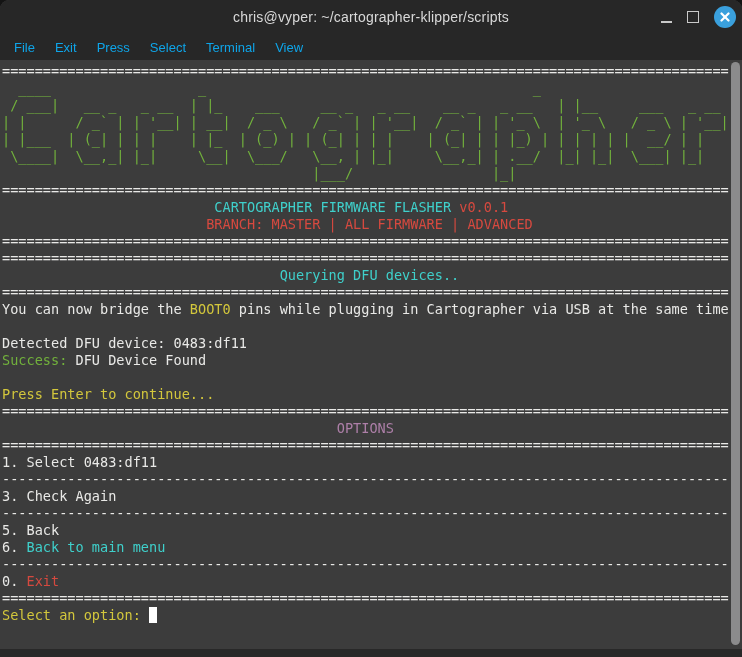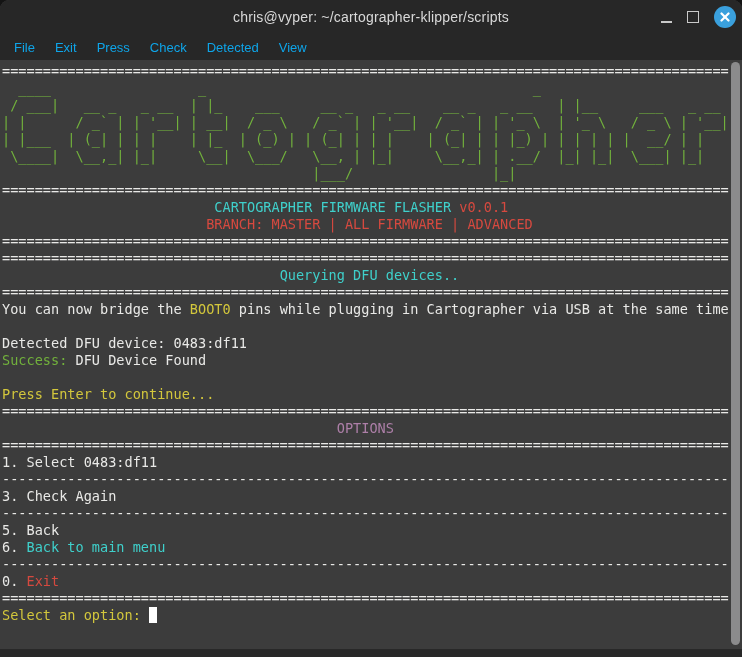--- a/index.html
+++ b/index.html
@@ -45,22 +45,22 @@
           <line x1="8.5" y1="1.5" x2="1.5" y2="8.5" stroke="#ffffff" stroke-width="2.2" stroke-linecap="round"></line>
         </svg>
       </div>
     </div>
   </div>
 
   <div class="menubar">
       <span class="menu-item">File</span>
       <span class="menu-item">Exit</span>
       <span class="menu-item">Press</span>
-      <span class="menu-item">Check</span>
-      <span class="menu-item">Detected</span>
+      <span class="menu-item">Select</span>
+      <span class="menu-item">Terminal</span>
       <span class="menu-item">View</span>
     </div>
 
   <div class="terminal"><div class="tl"><span style="color: rgb(233, 233, 231);">=========================================================================================</span></div><div class="tl"><span style="color: rgb(114, 178, 60);">  ____                  _                                        _                   </span></div><div class="tl"><span style="color: rgb(114, 178, 60);"> / ___|   __ _   _ __  | |_    ___     __ _   _ __    __ _   _ __   | |__     ___   _ __ </span></div><div class="tl"><span style="color: rgb(114, 178, 60);">| |      / _` | | '__| | __|  / _ \   / _` | | '__|  / _` | | '_ \  | '_ \   / _ \ | '__|</span></div><div class="tl"><span style="color: rgb(114, 178, 60);">| |___  | (_| | | |    | |_  | (_) | | (_| | | |    | (_| | | |_) | | | | | |  __/ | |   </span></div><div class="tl"><span style="color: rgb(114, 178, 60);"> \____|  \__,_| |_|     \__|  \___/   \__, | |_|     \__,_| | .__/  |_| |_|  \___| |_|   </span></div><div class="tl"><span style="color: rgb(114, 178, 60);">                                      |___/                 |_|                          </span></div><div class="tl"><span style="color: rgb(233, 233, 231);">=========================================================================================</span></div><div class="tl"><span style="color: rgb(233, 233, 231);">                          </span><span style="color: rgb(63, 208, 203);">CARTOGRAPHER FIRMWARE FLASHER </span><span style="color: rgb(214, 73, 63);">v0.0.1</span></div><div class="tl"><span style="color: rgb(233, 233, 231);">                         </span><span style="color: rgb(214, 73, 63);">BRANCH: MASTER | ALL FIRMWARE | ADVANCED</span></div><div class="tl"><span style="color: rgb(233, 233, 231);">=========================================================================================</span></div><div class="tl"><span style="color: rgb(233, 233, 231);">=========================================================================================</span></div><div class="tl"><span style="color: rgb(233, 233, 231);">                                  </span><span style="color: rgb(63, 208, 203);">Querying DFU devices..</span></div><div class="tl"><span style="color: rgb(233, 233, 231);">=========================================================================================</span></div><div class="tl"><span style="color: rgb(233, 233, 231);">You can now bridge the </span><span style="color: rgb(211, 199, 60);">BOOT0</span><span style="color: rgb(233, 233, 231);"> pins while plugging in Cartographer via USB at the same time.</span></div><div class="tl"><span style="color: rgb(233, 233, 231);"></span></div><div class="tl"><span style="color: rgb(233, 233, 231);">Detected DFU device: 0483:df11</span></div><div class="tl"><span style="color: rgb(114, 178, 60);">Success:</span><span style="color: rgb(233, 233, 231);"> DFU Device Found</span></div><div class="tl"><span style="color: rgb(233, 233, 231);"></span></div><div class="tl"><span style="color: rgb(211, 199, 60);">Press Enter to continue...</span></div><div class="tl"><span style="color: rgb(233, 233, 231);">=========================================================================================</span></div><div class="tl"><span style="color: rgb(233, 233, 231);">                                         </span><span style="color: rgb(173, 127, 168);">OPTIONS</span></div><div class="tl"><span style="color: rgb(233, 233, 231);">=========================================================================================</span></div><div class="tl"><span style="color: rgb(233, 233, 231);">1. Select 0483:df11</span></div><div class="tl"><span style="color: rgb(233, 233, 231);">-----------------------------------------------------------------------------------------</span></div><div class="tl"><span style="color: rgb(233, 233, 231);">3. Check Again</span></div><div class="tl"><span style="color: rgb(233, 233, 231);">-----------------------------------------------------------------------------------------</span></div><div class="tl"><span style="color: rgb(233, 233, 231);">5. Back</span></div><div class="tl"><span style="color: rgb(233, 233, 231);">6. </span><span style="color: rgb(63, 208, 203);">Back to main menu</span></div><div class="tl"><span style="color: rgb(233, 233, 231);">-----------------------------------------------------------------------------------------</span></div><div class="tl"><span style="color: rgb(233, 233, 231);">0. </span><span style="color: rgb(214, 73, 63);">Exit</span></div><div class="tl"><span style="color: rgb(233, 233, 231);">=========================================================================================</span></div><div class="tl"><span style="color: rgb(211, 199, 60);">Select an option: </span><span style="color: rgb(233, 233, 231); background: rgb(255, 255, 255);"> </span></div><div class="tl"><span style="color: rgb(233, 233, 231);"></span></div><div class="tl"><span style="color: rgb(233, 233, 231);"></span></div></div>
 
   <div class="scrollbar">
     <div class="scroll-thumb"></div>
   </div>
 
   <div class="footer"></div>

